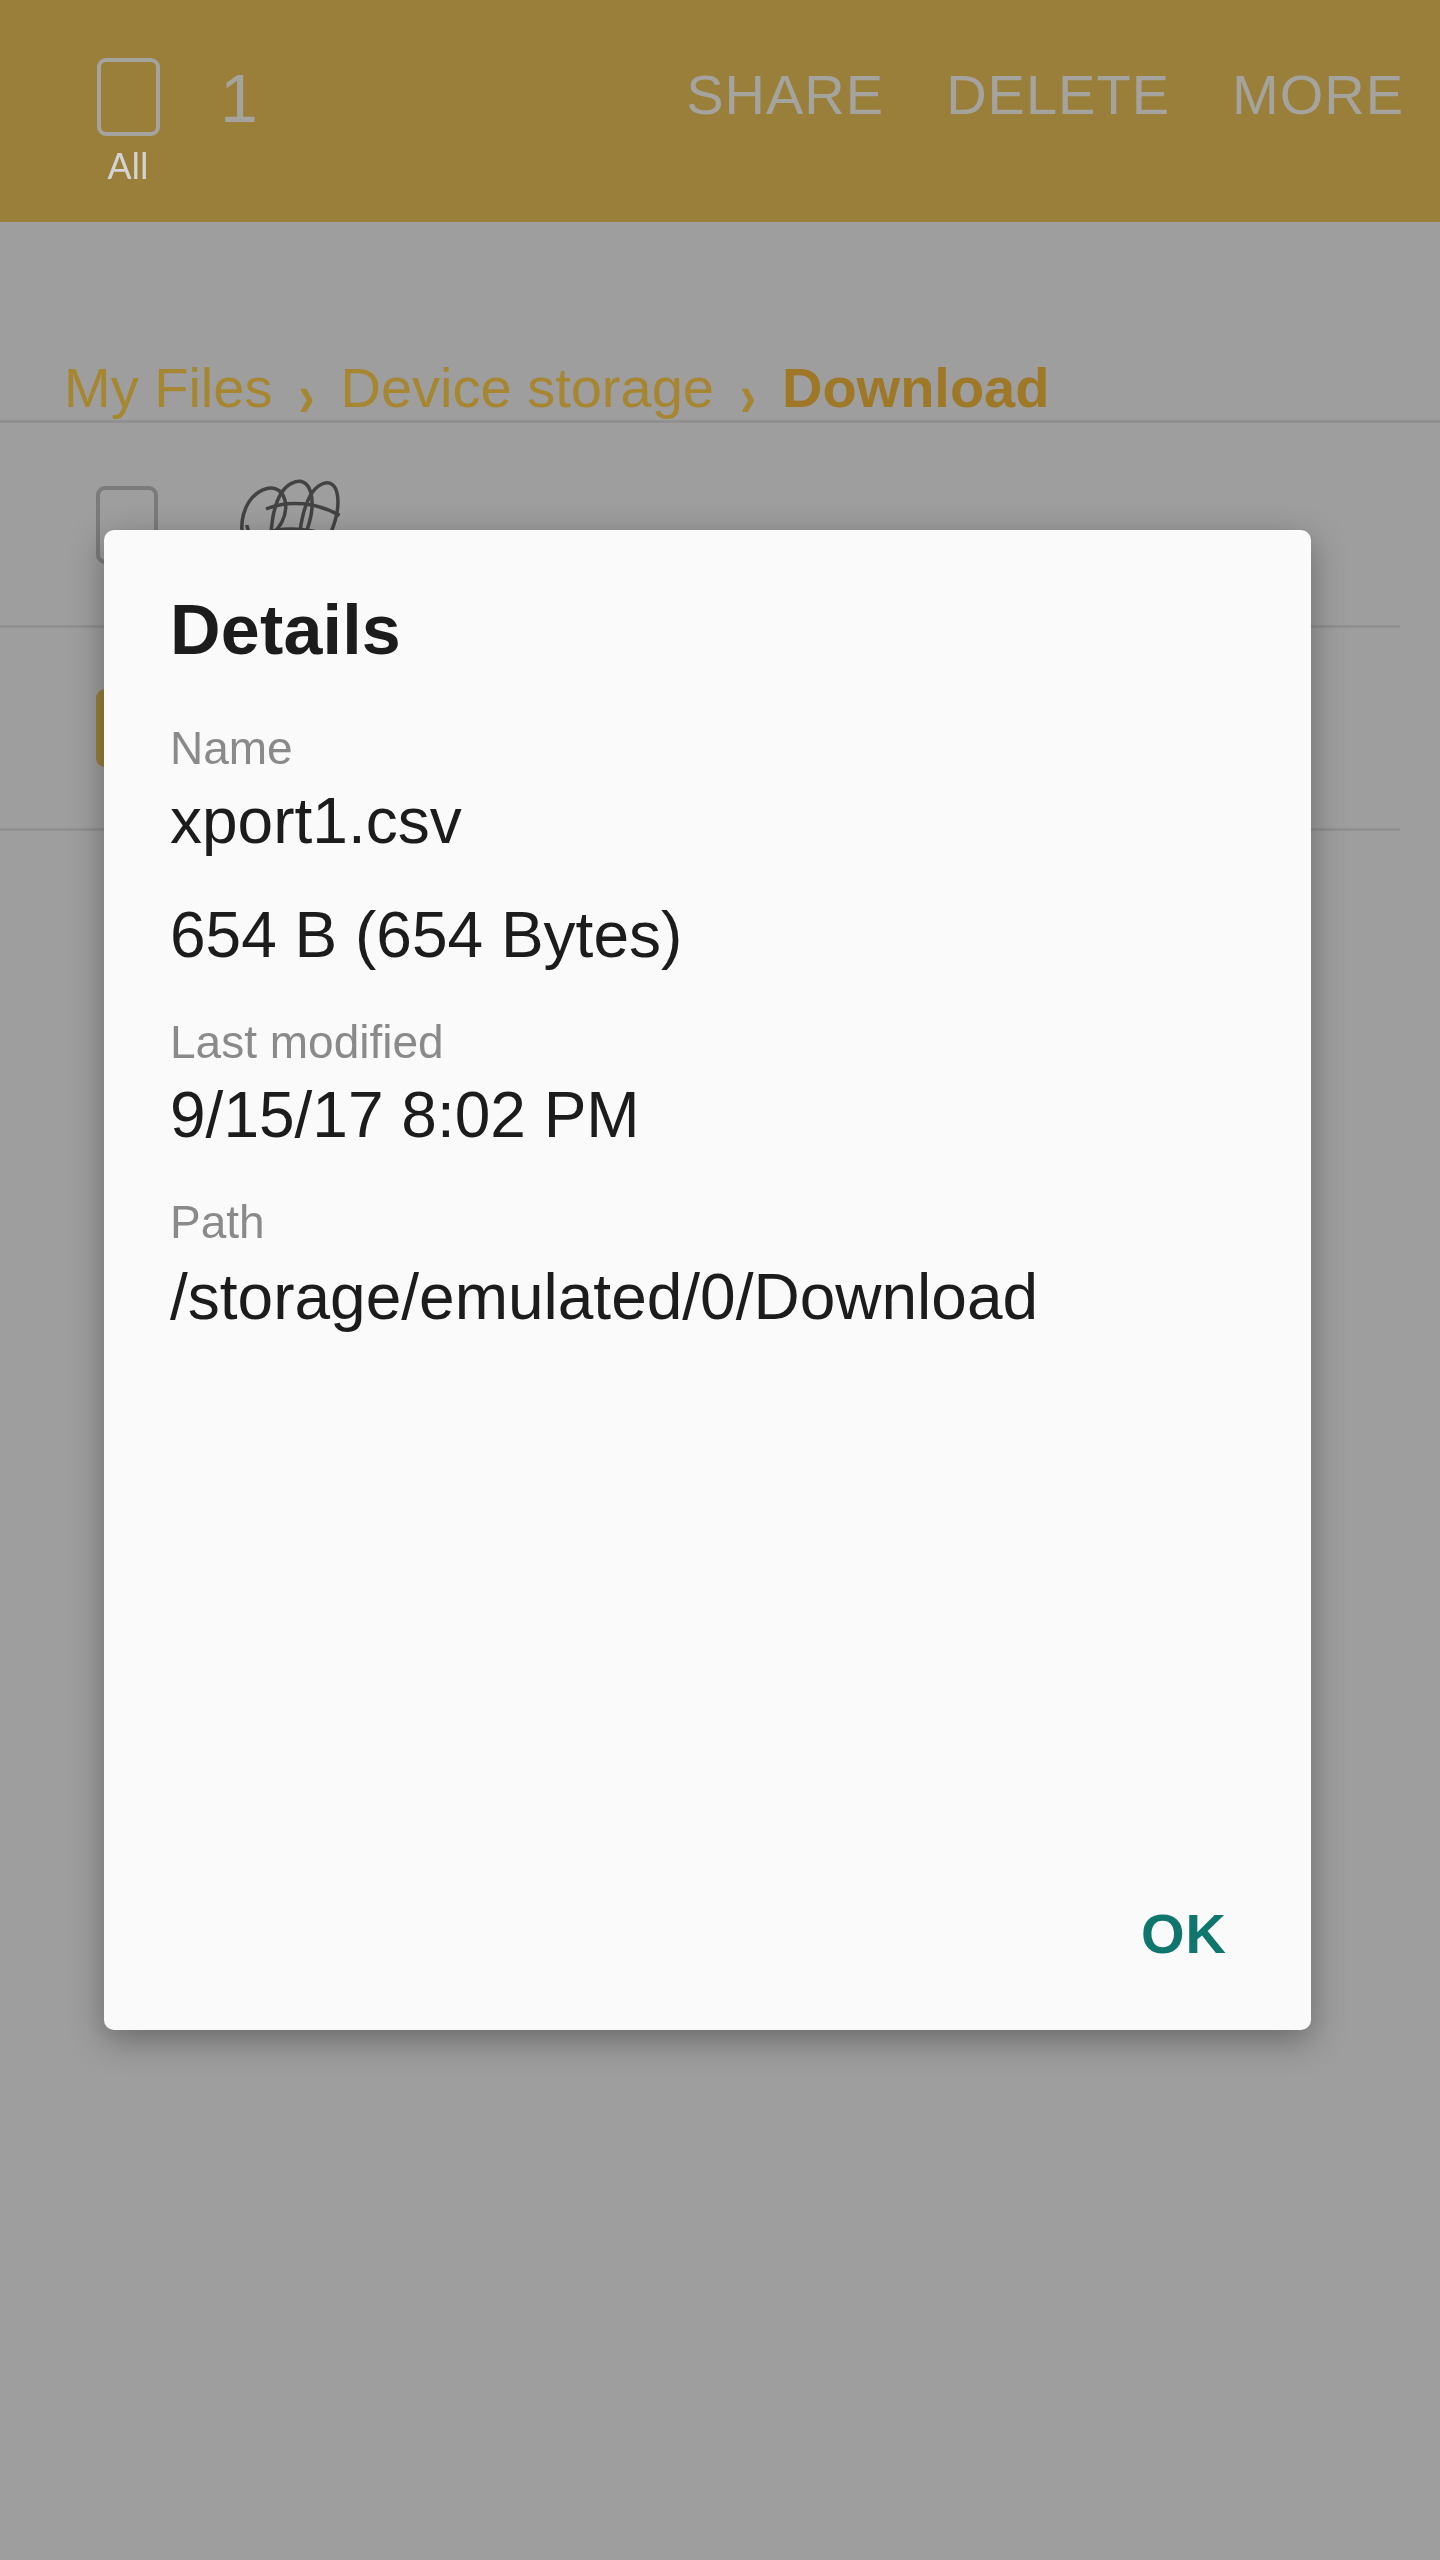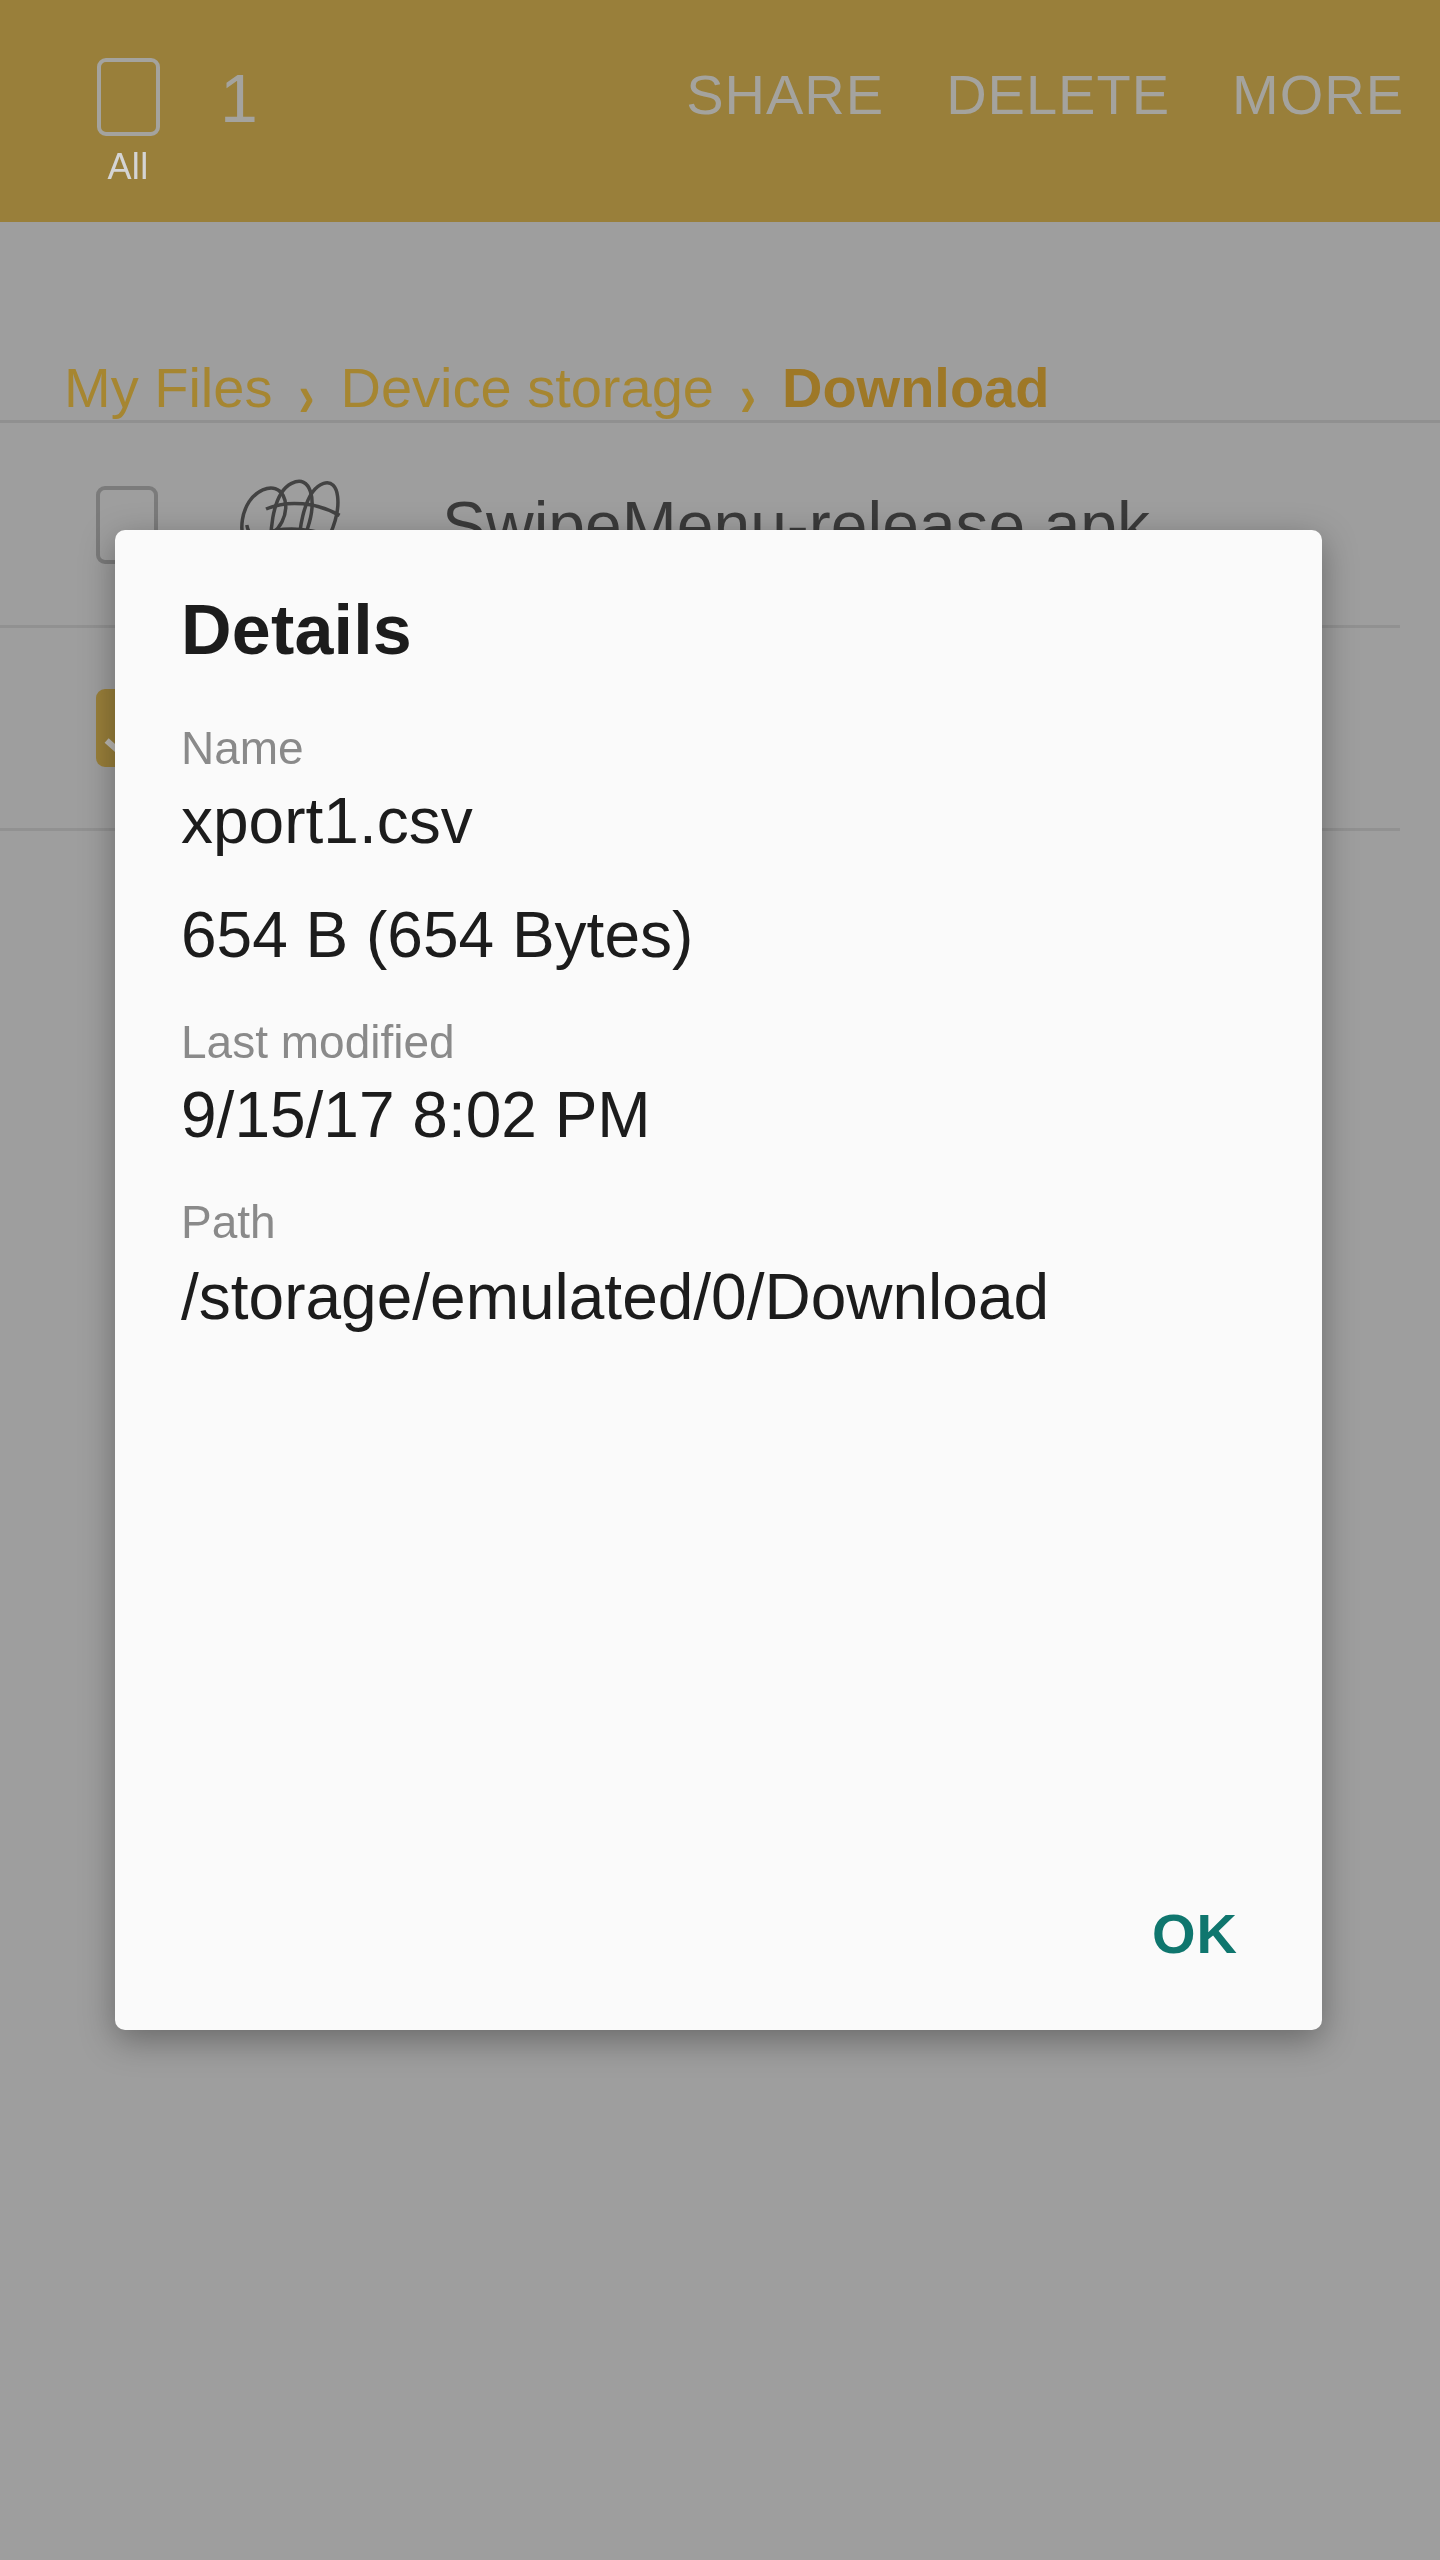--- a/index.html
+++ b/index.html
@@ -86,21 +86,21 @@
   }
 
   
   .scrim{
     position:absolute; left:0; top:0; width:1440px; height:2560px;
     background:rgba(120,120,120,.32);
   }
 
   
   .dialog{
-    position:absolute; left:115px; top:530px; width:1207px; height:1500px;
+    position:absolute; left:104px; top:530px; width:1207px; height:1500px;
     background:#fafafa; border-radius:10px;
     box-shadow:0 10px 34px rgba(0,0,0,.34);
     padding:60px 66px 0 66px;
   }
   .dlg-title{
     font-size:70px; font-weight:bold; color:#1c1c1c; letter-spacing:.2px;
     margin-bottom:50px;
   }
   .field{ margin-bottom:44px; }
   .field-label{
@@ -157,21 +157,20 @@
         <svg viewBox="0 0 100 100" xmlns="http://www.w3.org/2000/svg">
           <g fill="none" stroke="#2a2a2a" stroke-width="2.2">
             <path d="M22 70 C10 58 14 34 28 28 C40 23 46 36 40 48 C34 60 20 62 18 50"></path>
             <path d="M36 76 C30 58 34 30 46 24 C58 18 62 34 56 52 C50 70 42 76 38 66"></path>
             <path d="M52 78 C48 56 54 28 66 24 C76 21 78 38 70 56 C64 70 56 76 54 68"></path>
             <path d="M30 40 C44 34 62 36 76 44"></path>
             <path d="M26 56 C42 50 62 52 78 60"></path>
           </g>
         </svg>
       </div>
-      <div class="row-name">SwipeMenu-release.apk</div>
     </div>
 
     <div class="file-row">
       <div class="row-chk checked"></div>
       <div class="row-icon"></div>
       <div class="row-name"></div>
     </div>
 
   </div>
 

